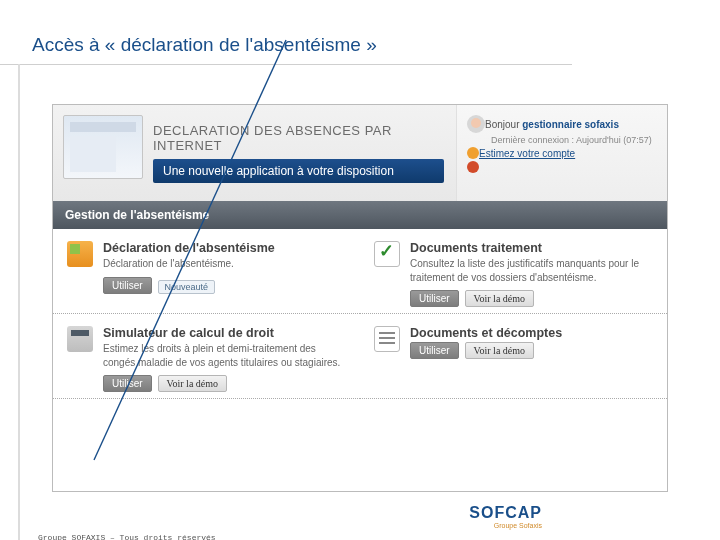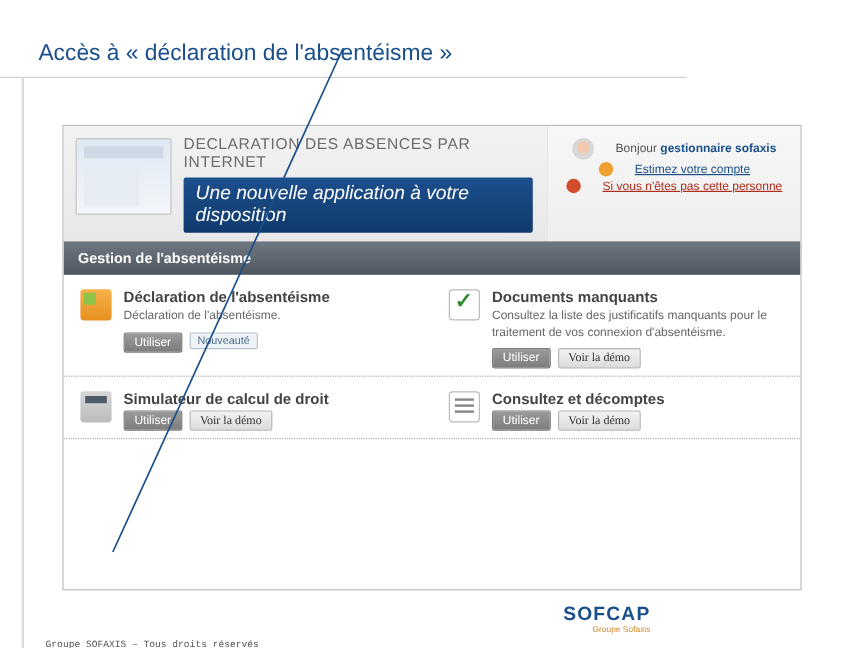--- a/index.html
+++ b/index.html
@@ -12,23 +12,23 @@
   .app-shell { position:absolute; left:52px; top:88px; width:616px; height:388px; border:1px solid #bbb; background:#fff; overflow:hidden; }
 
   
   .hero-row { display:flex; height:96px; }
   .hero-left { width:404px; background:linear-gradient(#f2f2f2,#e8e8e8); padding:10px 12px 10px 10px; display:flex; gap:10px; border-right:1px solid #e0e0e0; }
   .screenshot-thumb { width:80px; height:64px; border:1px solid #c5c5c5; background:linear-gradient(#dfe8f2,#f3f6fa); border-radius:2px; position:relative; overflow:hidden; }
   .screenshot-thumb::before{content:"";position:absolute;left:6px;top:6px;right:6px;height:10px;background:#cfd9e6;}
   .screenshot-thumb::after{content:"";position:absolute;left:6px;top:20px;right:26px;bottom:6px;background:#e6ecf4;}
   .hero-texts { flex:1; display:flex; flex-direction:column; justify-content:center; gap:6px;}
   .hero-title { font-family:"Arial Black",Arial,sans-serif; font-size:13px; letter-spacing:.5px; color:#6b6b6b; }
-  .hero-band { background:linear-gradient(#1d4f8d,#0f3a6c); color:#fff; font-style:italic; font-size:16px; padding:5px 10px; border-radius:2px;}
+  .hero-band { background:linear-gradient(#1d4f8d,#0f3a6c); color:#fff; font-size:12px; padding:5px 10px; border-radius:2px;}
   .hero-right { flex:1; background:linear-gradient(#f7f7f7,#eeeeee); padding:8px 10px; font-size:10px; color:#555; }
-  .hr-line{display:flex;align-items:center;gap:18px;margin:2px 0;justify-content:center;}
+  .hr-line{display:flex;align-items:center;gap:0;margin:2px 0;}
   .dot{width:12px;height:12px;border-radius:50%;display:inline-block;}
   .avatar-mini{width:18px;height:18px;border-radius:50%;background:#d7d7d7;display:inline-block;position:relative;}
   .avatar-mini::after{content:"";position:absolute;left:4px;top:3px;width:10px;height:10px;border-radius:50%;background:#f2c9b0;}
   .link-blue{color:#1a4f8a;}
   .subtle{color:#888;font-size:9px;}
   .red{color:#b02c1c;}
 
   
   .section-bar { background:linear-gradient(#6f7780,#4e565f); color:#fff; font-weight:bold; font-size:12px; padding:7px 12px; }
 
@@ -41,21 +41,21 @@
   .icon-orange::after{content:"";position:absolute;left:3px;top:3px;width:10px;height:10px;background:#8fc24a;}
   .icon-check{background:#fff;border:1px solid #bbb;position:relative;}
   .icon-check::after{content:"✓";color:#2e8b2e;font-weight:bold;font-size:18px;position:absolute;left:4px;top:-2px;}
   .icon-calc{background:linear-gradient(#d6d6d6,#bdbdbd);position:relative;}
   .icon-calc::after{content:"";position:absolute;left:4px;top:4px;right:4px;height:6px;background:#4e5a66;}
   .icon-list{background:#fff;border:1px solid #bbb;position:relative;}
   .icon-list::before{content:"";position:absolute;left:4px;top:5px;right:4px;height:2px;background:#888;box-shadow:0 5px 0 #888,0 10px 0 #888;}
   .mod-body{flex:1;}
   .mod-title{font-weight:bold;color:#444;font-size:12.5px;margin-bottom:2px;}
   .mod-desc{font-size:10px;color:#666;line-height:1.35;margin-bottom:6px;}
-  .btn-row{display:flex;gap:6px;align-items:flex-start;}
+  .btn-row{display:flex;gap:6px;align-items:flex-end;}
   .btn{font-size:10px;padding:2px 8px;border:1px solid #7a7a7a;border-radius:2px;background:linear-gradient(#9a9a9a,#7d7d7d);color:#fff;cursor:pointer;}
   .btn-light{background:linear-gradient(#f2f2f2,#dcdcdc);color:#333;border-color:#b5b5b5;font-family:Liberation Serif, serif;}
   .pill{font-size:9px;padding:1px 6px;border:1px solid #b8c2cc;background:#eef3f8;color:#4b6b88;border-radius:2px;}
 
   
   .diag { position:absolute; left:0; top:0; width:720px; height:540px; pointer-events:none; }
 
   
   .footer-left{position:absolute;left:38px;bottom:14px;font-size:8px;color:#555;font-family:Liberation Mono, monospace;}
   .footer-logo{position:absolute;right:30px;bottom:27px;text-align:right;}
@@ -78,27 +78,27 @@
         <div class="hero-texts">
           <div class="hero-title">DECLARATION DES ABSENCES PAR INTERNET</div>
           <div class="hero-band">Une nouvelle application à votre disposition</div>
         </div>
       </div>
       <div class="hero-right">
         <div class="hr-line">
           <span class="avatar-mini"></span>
           <span><span>Bonjour</span> <b class="link-blue">gestionnaire sofaxis</b></span>
         </div>
+        <div class="hr-line subtle" style="margin-left:24px;">Dernière connexion : Aujourd'hui (07:57)</div>
         <div class="hr-line">
           <span class="dot" style="background:#f0a030"></span>
           <a href="#" class="link-blue">Estimez votre compte</a>
         </div>
         <div class="hr-line">
           <span class="dot" style="background:#d24b2a"></span>
-          <a href="#" class="red">Si vous n'êtes pas cette personne</a>
         </div>
       </div>
     </div>
 
     <div class="section-bar">Gestion de l'absentéisme</div>
 
     <div class="modules">
 
       <div class="module">
         <div class="mod-icon icon-orange"></div>
@@ -108,44 +108,45 @@
           <div class="btn-row">
             <button class="btn">Utiliser</button>
             <span class="pill">Nouveauté</span>
           </div>
         </div>
       </div>
 
       <div class="module">
         <div class="mod-icon icon-check"></div>
         <div class="mod-body">
-          <div class="mod-title">Documents manquants</div>
-          <div class="mod-desc">Consultez la liste des justificatifs manquants pour le traitement de vos connexion d'absentéisme.</div>
+          <div class="mod-title">Documents traitement</div>
+          <div class="mod-desc">Consultez la liste des justificatifs manquants pour le traitement de vos dossiers d'absentéisme.</div>
           <div class="btn-row">
             <button class="btn">Utiliser</button>
             <button class="btn btn-light">Voir la démo</button>
           </div>
         </div>
       </div>
 
       <div class="module">
         <div class="mod-icon icon-calc"></div>
         <div class="mod-body">
           <div class="mod-title">Simulateur de calcul de droit</div>
+          <div class="mod-desc">Estimez les droits à plein et demi-traitement des congés maladie de vos agents titulaires ou stagiaires.</div>
           <div class="btn-row">
             <button class="btn">Utiliser</button>
             <button class="btn btn-light">Voir la démo</button>
           </div>
         </div>
       </div>
 
       <div class="module">
         <div class="mod-icon icon-list"></div>
         <div class="mod-body">
-          <div class="mod-title">Consultez et décomptes</div>
+          <div class="mod-title">Documents et décomptes</div>
           <div class="btn-row">
             <button class="btn">Utiliser</button>
             <button class="btn btn-light">Voir la démo</button>
           </div>
         </div>
       </div>
 
     </div>
   </div>
 

